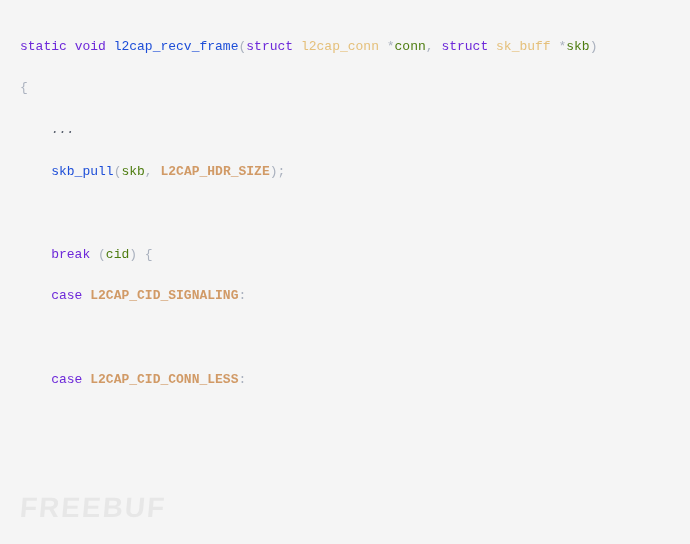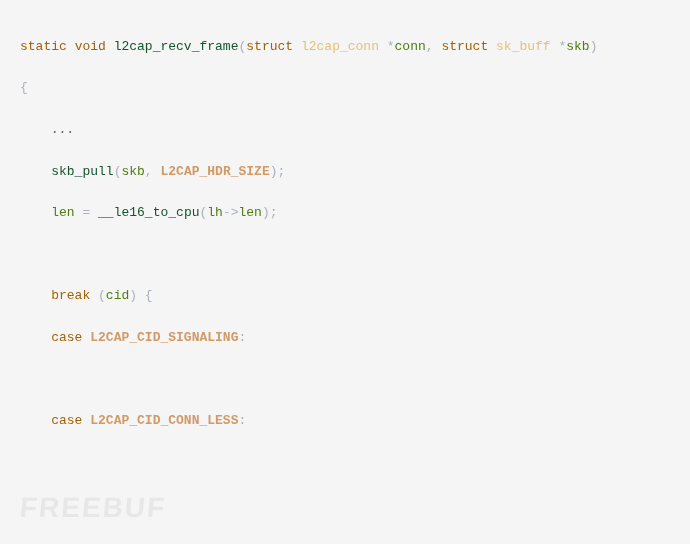--- a/index.html
+++ b/index.html
@@ -16,22 +16,22 @@
       background-color: #f5f5f5;
       padding: 16px 20px;
       line-height: 1.6;
       white-space: pre;
     }
     .line {
       display: block;
       min-height: 1.6em;
     }
     
-    .kw    { color: #a16207; font-family: Liberation Mono, monospace; } 
-    .fn    { color: #14532d; } 
+    .kw    { color: #6d28d9; font-family: Liberation Mono, monospace; } 
+    .fn    { color: #1d4ed8; } 
     .type  { color: #e5c07b; } 
     .var   { color: #4d7c0f; } 
     .op    { color: #abb2bf; } 
     .macro { color: #d19a66; font-weight: bold; } 
     .comment { color: #5c6370; font-style: italic; } 
     
     .watermark {
       position: absolute;
       bottom: 20px;
       left: 20px;
@@ -46,21 +46,20 @@
     }
   </style>
 </head>
 <body>
 
 <div class="code-block">
 <span class="line"><span class="kw">static</span> <span class="kw">void</span> <span class="fn">l2cap_recv_frame</span><span class="op">(</span><span class="kw">struct</span> <span class="type">l2cap_conn</span> <span class="op">*</span><span class="var">conn</span><span class="op">,</span> <span class="kw">struct</span> <span class="type">sk_buff</span> <span class="op">*</span><span class="var">skb</span><span class="op">)</span></span>
 <span class="line"><span class="op">{</span></span>
 <span class="line">    <span class="comment">...</span></span>
 <span class="line">    <span class="fn">skb_pull</span><span class="op">(</span><span class="var">skb</span><span class="op">,</span> <span class="macro">L2CAP_HDR_SIZE</span><span class="op">);</span></span>
-<span class="line">    <span class="var">len</span> <span class="op">=</span> <span class="fn">__le16_to_cpu</span><span class="op">(</span><span class="var">lh</span><span class="op">-&gt;</span><span class="var">len</span><span class="op">);</span></span>
 <span class="line"></span>
 <span class="line">    <span class="kw">break</span> <span class="op">(</span><span class="var">cid</span><span class="op">) {</span></span>
 <span class="line">    <span class="kw">case</span> <span class="macro">L2CAP_CID_SIGNALING</span><span class="op">:</span></span>
 <span class="line"></span>
 <span class="line">    <span class="kw">case</span> <span class="macro">L2CAP_CID_CONN_LESS</span><span class="op">:</span></span>
 
 
 
 
 

